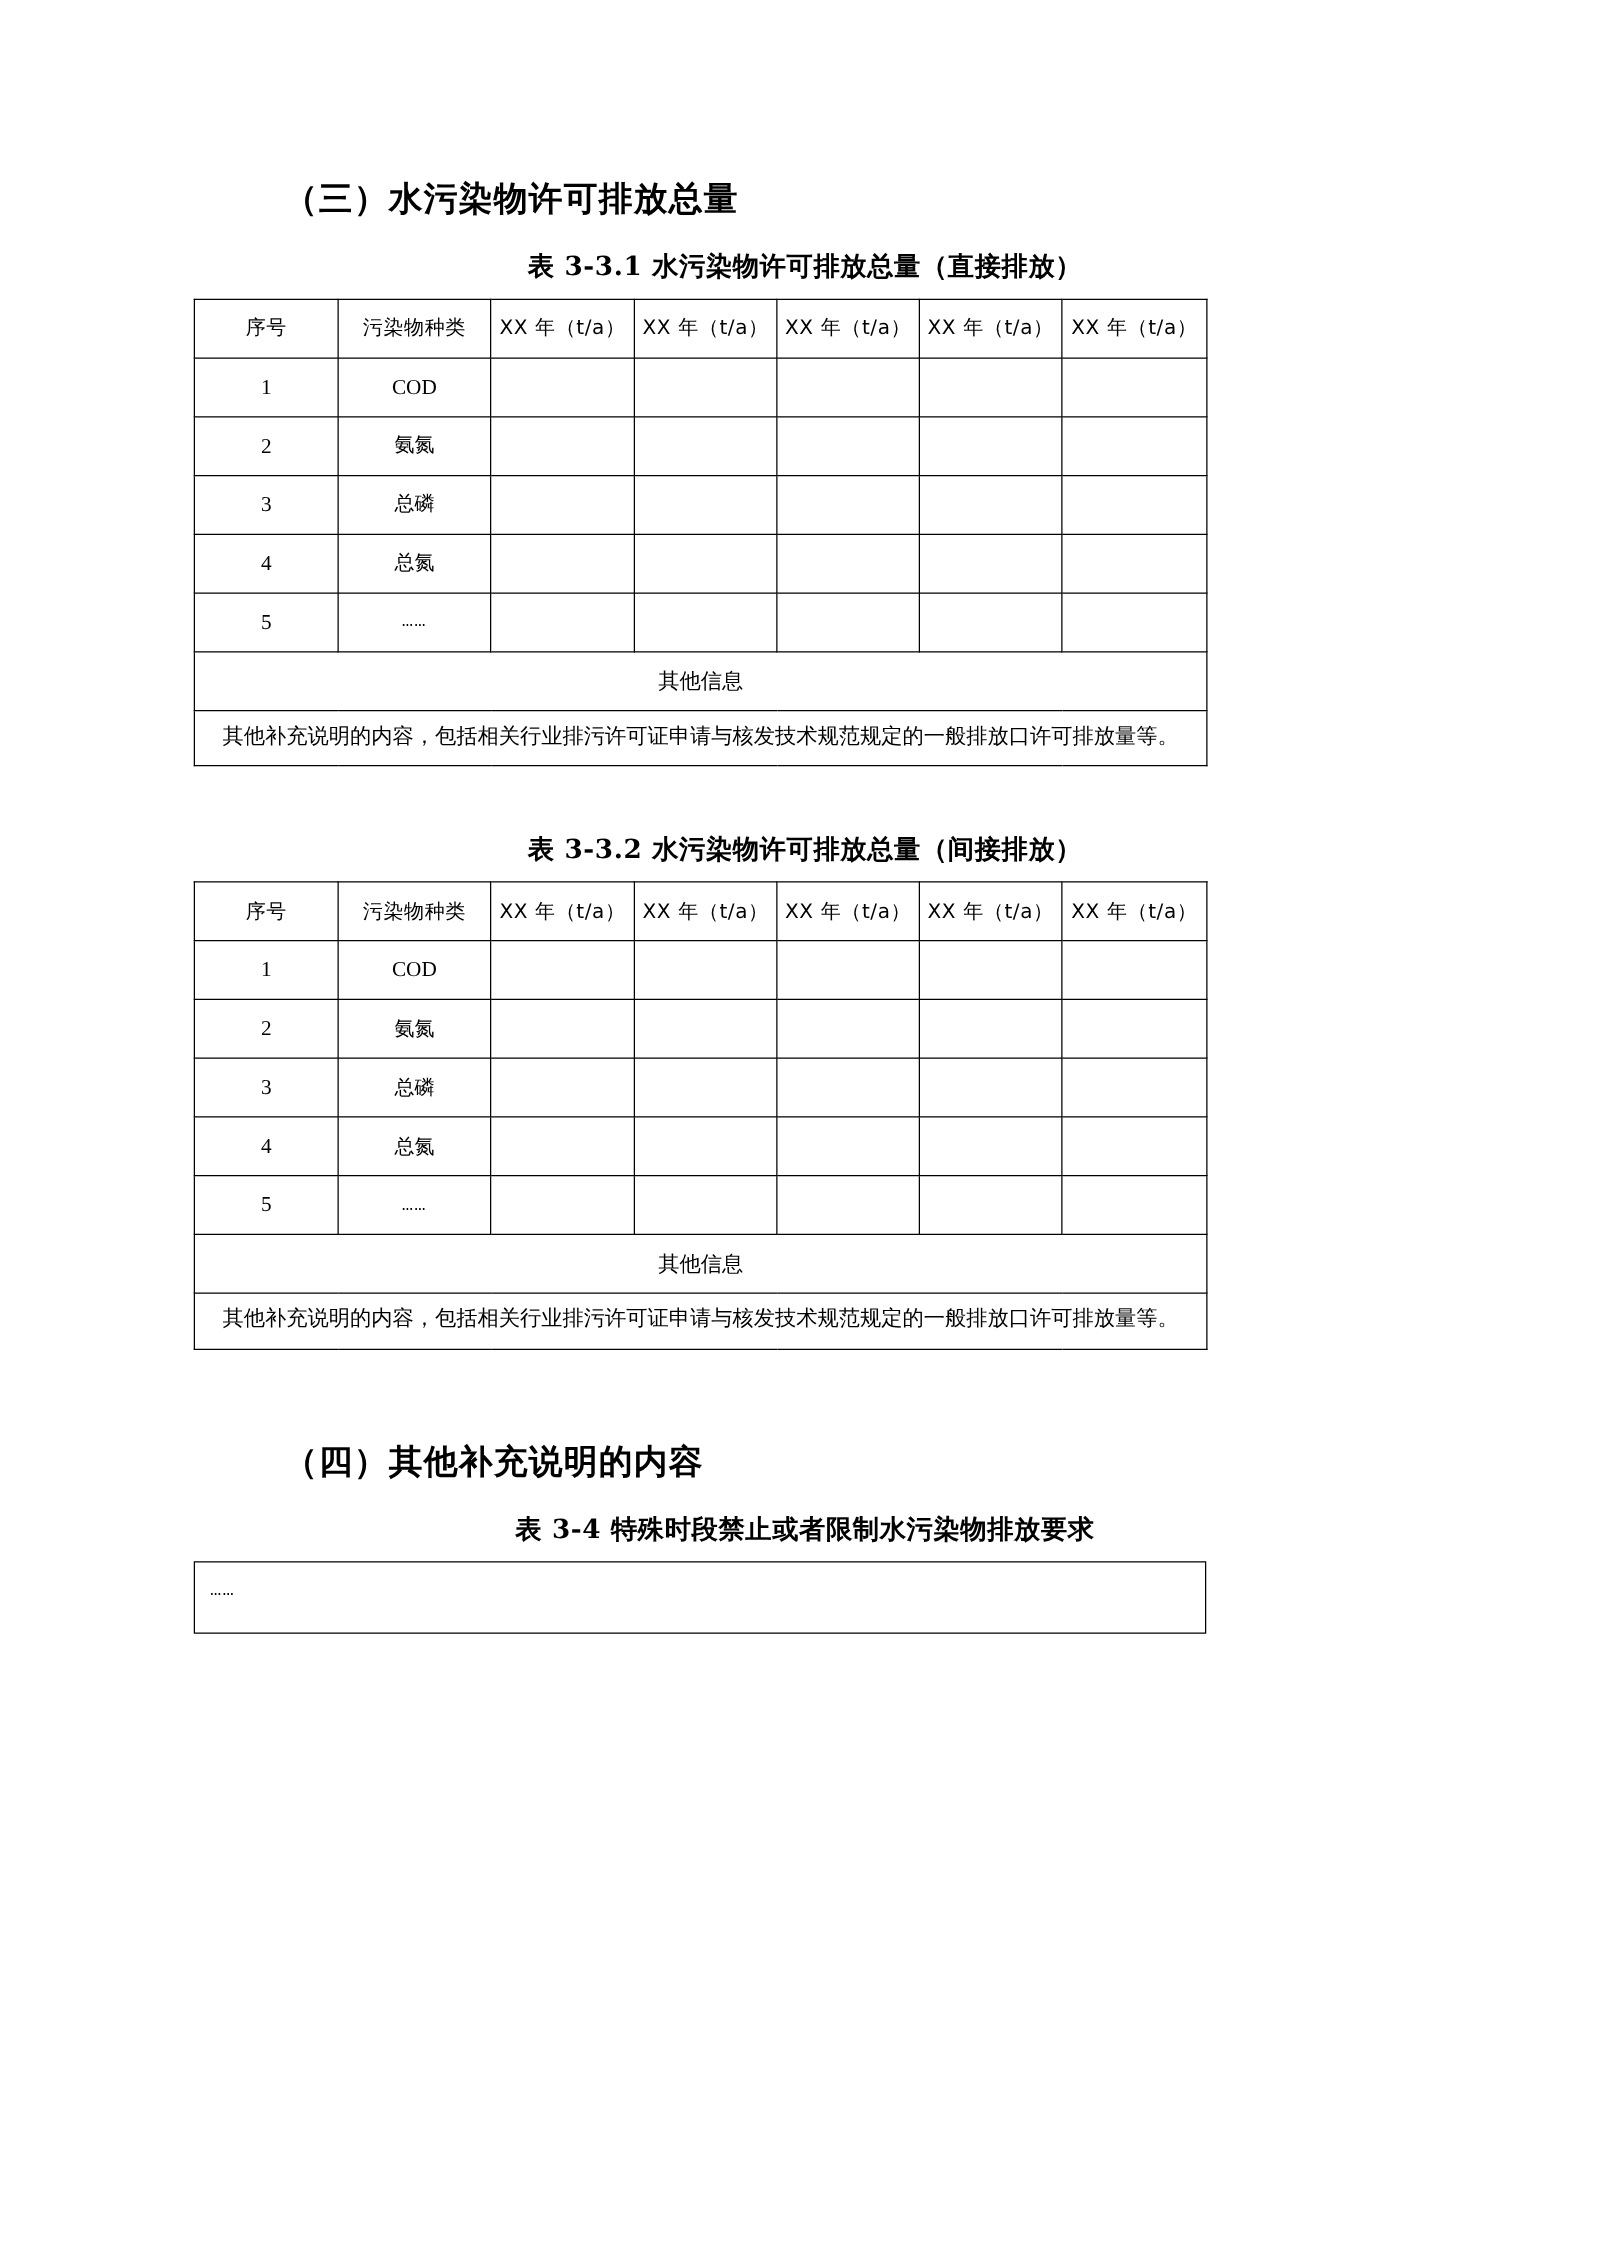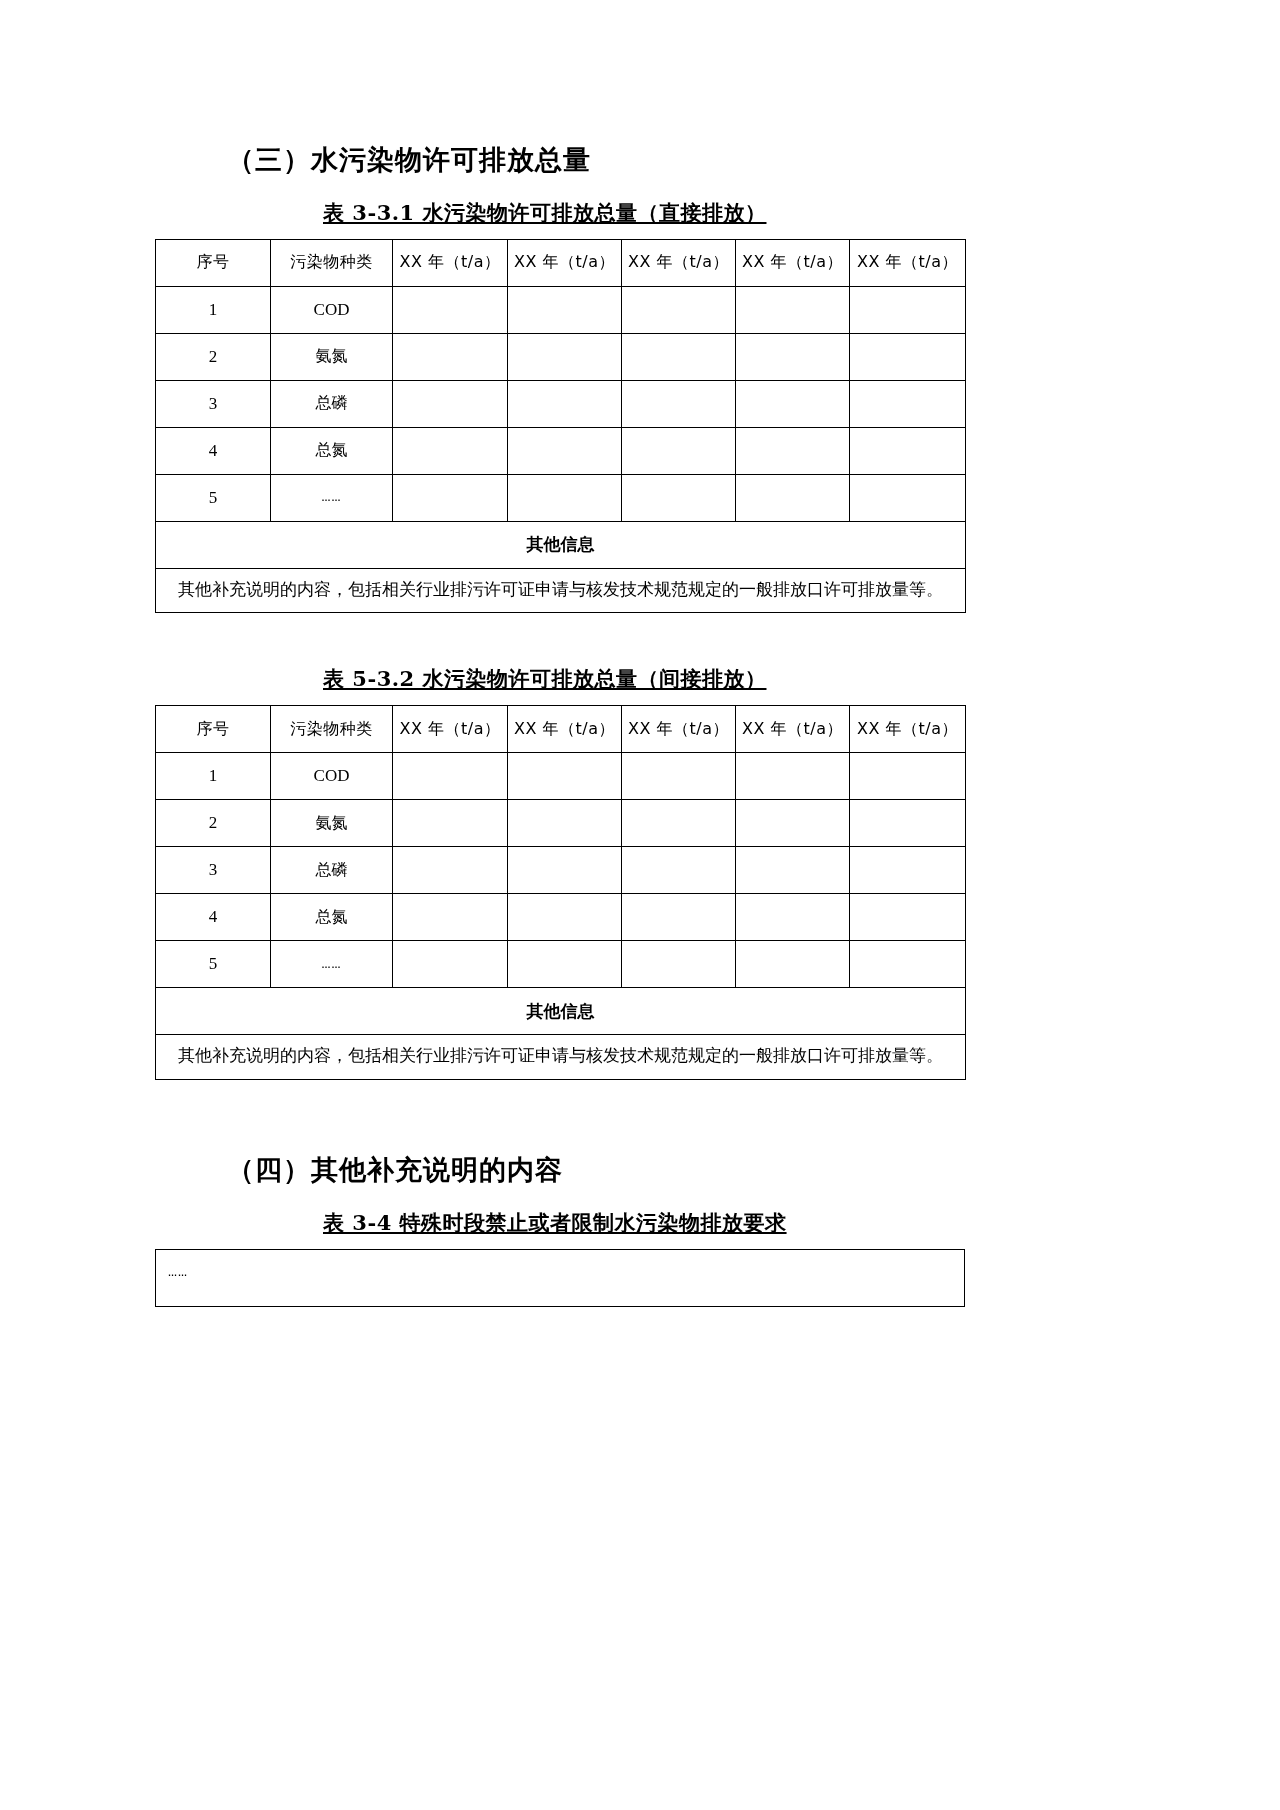--- a/index.html
+++ b/index.html
@@ -33,25 +33,24 @@
     font-weight: bold;
     letter-spacing: 1px;
     margin: 0 0 0 72px;
     padding: 0;
     line-height: 1.5;
   }
   .table-caption {
     font-family: "DejaVu Serif", "Liberation Serif", serif;
     font-size: 21px;
     font-weight: bold;
-    text-align: left;
+    text-align: center;
     margin: 18px 0 12px 0;
     padding-left: 168px;
     letter-spacing: 0.5px;
-    text-decoration: underline;
   }
   table.grid {
     border-collapse: collapse;
     width: 810px;
     table-layout: fixed;
     margin: 0;
   }
   table.grid td {
     border: 1.5px solid #000000;
     height: 44px;
@@ -73,21 +72,21 @@
     font-family: "Liberation Serif", "DejaVu Serif", serif;
     font-size: 17px;
   }
   table.grid td.cell-mono {
     font-family: "Liberation Mono", "DejaVu Sans Mono", monospace;
     font-size: 15px;
     letter-spacing: 1px;
   }
   table.grid td.other-head {
     font-family: "DejaVu Sans", "Liberation Sans", sans-serif;
-    font-weight: bold;
+    font-weight: normal;
     font-size: 17px;
   }
   table.grid td.note {
     text-align: center;
     font-family: "DejaVu Serif", "Liberation Serif", serif;
     font-size: 17px;
     line-height: 1.75;
     padding: 6px 10px 8px 10px;
     height: auto;
   }
@@ -193,21 +192,21 @@
           <td class="other-head" colspan="7">其他信息</td>
         </tr>
         <tr>
           <td class="note" colspan="7">其他补充说明的内容，包括相关行业排污许可证申请与核发技术规范规定的一般排放口许可排放量等。</td>
         </tr>
       </tbody>
     </table>
 
     <div class="spacer-lg"></div>
 
-    <div class="table-caption">表 5-3.2   水污染物许可排放总量（间接排放）</div>
+    <div class="table-caption">表 3-3.2   水污染物许可排放总量（间接排放）</div>
 
     <table class="grid">
       <colgroup>
         <col style="width:115px">
         <col style="width:122px">
         <col style="width:115px">
         <col style="width:114px">
         <col style="width:114px">
         <col style="width:114px">
         <col style="width:116px">

